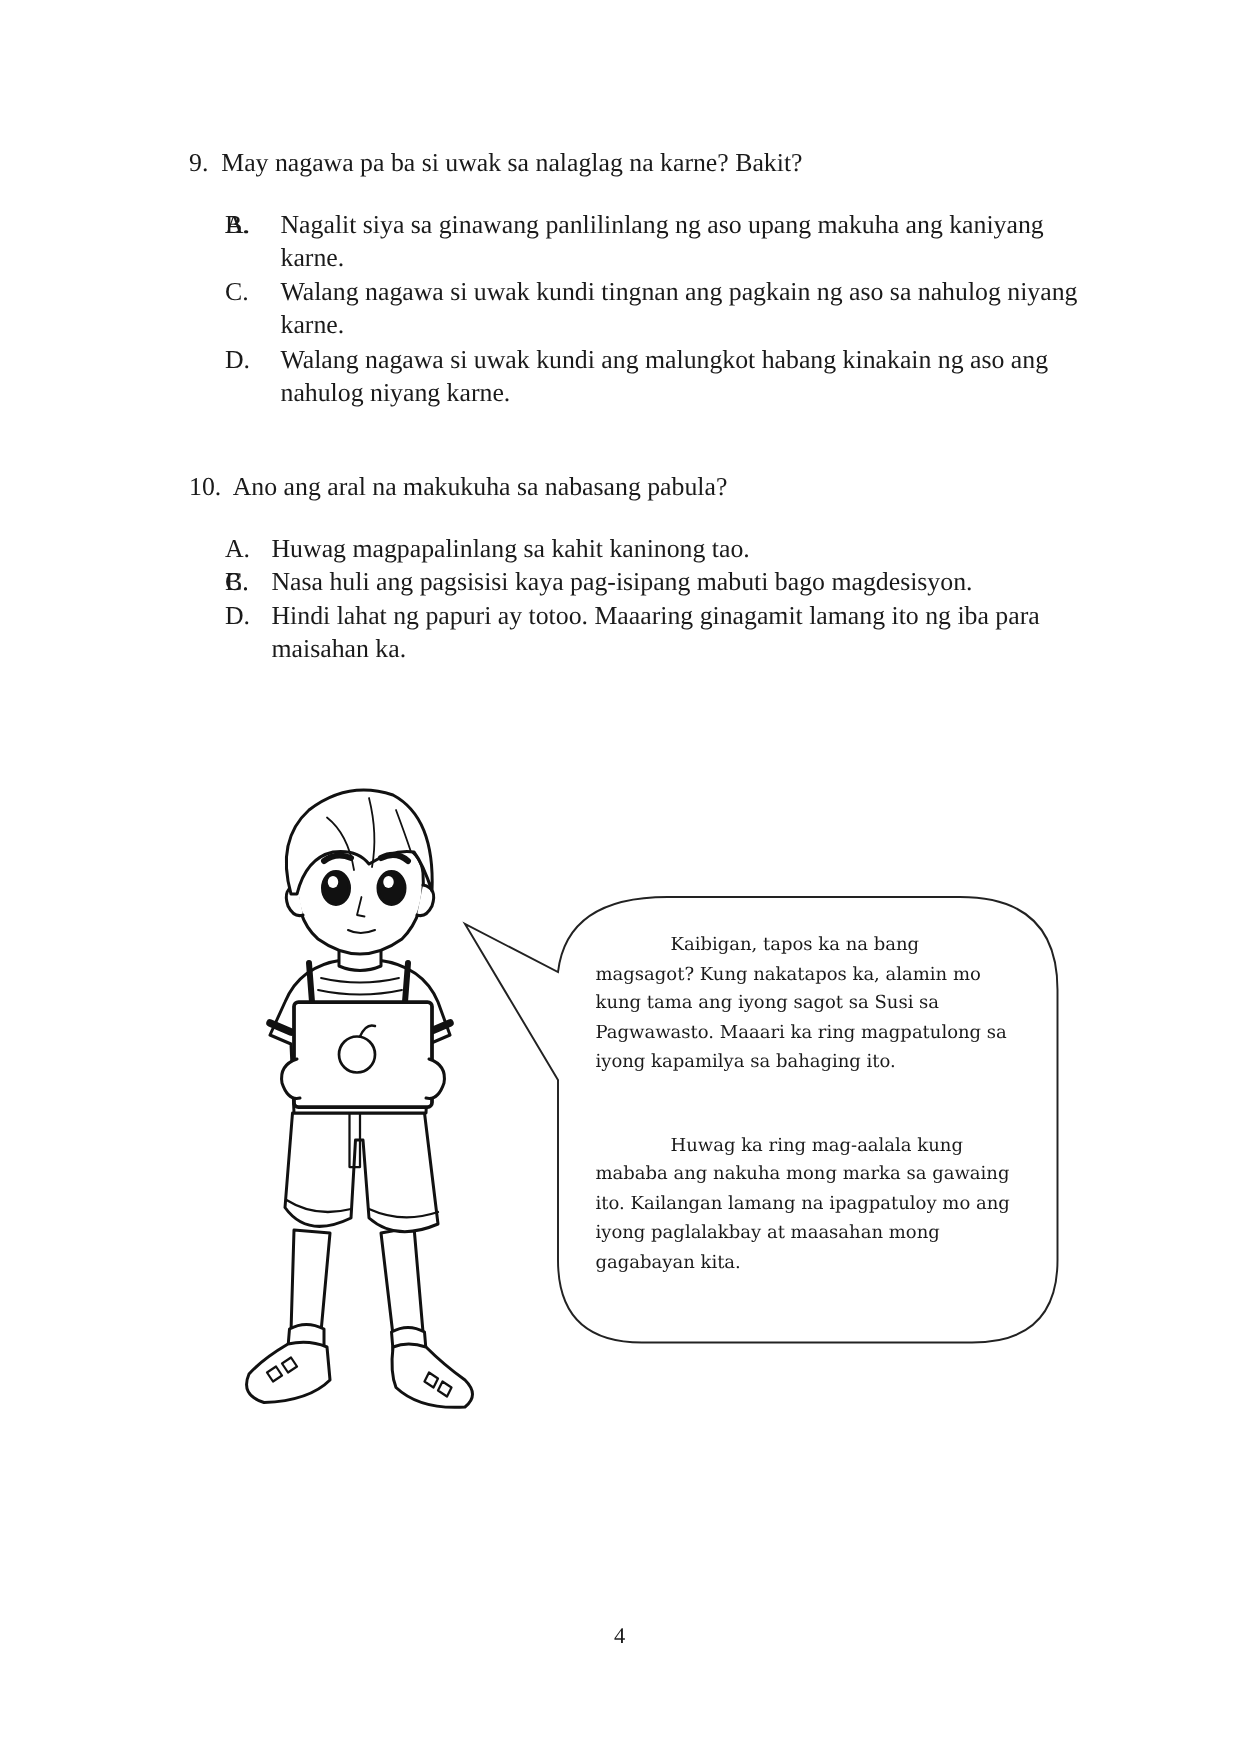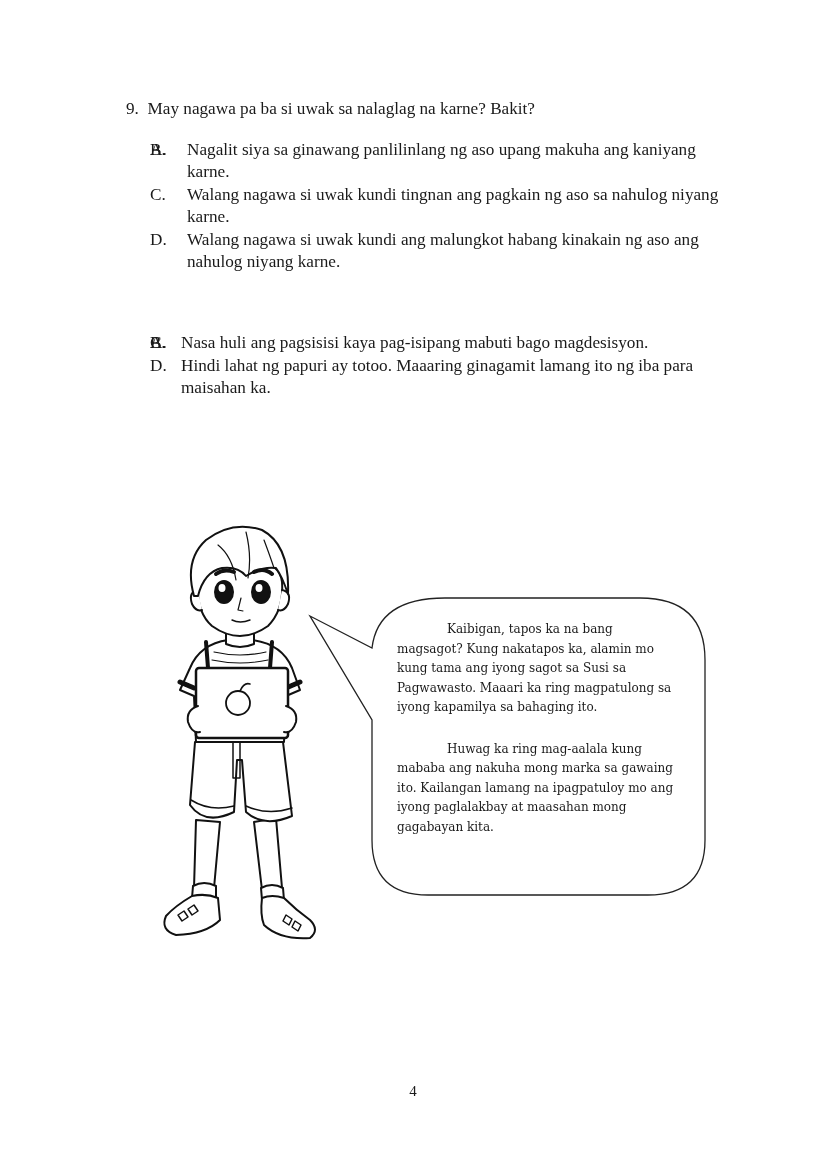--- a/index.html
+++ b/index.html
@@ -9,21 +9,21 @@
   .qhead { white-space:nowrap; }
   .opt { position:relative; padding-left:37px; }
   .opt .letter { position:absolute; left:0; top:0; }
   #q9 { left:126px; top:98px; width:620px; }
   #q9 .opts { margin-top:18px; margin-left:24px; width:590px; }
   #q10 { left:126px; top:314px; width:620px; }
   #q10 .opts { margin-top:18px; margin-left:24px; width:590px; }
   #q10 .opt { padding-left:31px; }
   .bubble-text { position:absolute; left:397px; top:620px; width:280px; font-family:"DejaVu Serif","Liberation Serif",serif; font-size:12px; line-height:19.5px; }
   .bubble-text p { margin:0; text-indent:50px; }
-  .bubble-text p + p { margin-top:22px; }
+  .bubble-text p + p { margin-top:36px; }
   .pagenum { position:absolute; left:0; width:826px; top:1083px; text-align:center; font-family:"Liberation Serif",serif; font-size:15px; }
   svg.art { position:absolute; left:0; top:0; }
 </style>
 </head>
 <body>
 
 <div class="page">
 
   <div class="q" id="q9">
     <div class="qhead">
@@ -32,22 +32,26 @@
     </div>
     <div class="opts">
       <div class="opt"><span class="letter">A.</span></div>
       <div class="opt"><span class="letter">B.</span><span>Nagalit siya sa ginawang panlilinlang ng aso upang makuha ang kaniyang karne.</span></div>
       <div class="opt"><span class="letter">C.</span><span>Walang nagawa si uwak kundi tingnan ang pagkain ng aso sa nahulog niyang karne.</span></div>
       <div class="opt"><span class="letter">D.</span><span>Walang nagawa si uwak kundi ang malungkot habang kinakain ng aso ang nahulog niyang karne.</span></div>
     </div>
   </div>
 
   <div class="q" id="q10">
+    <div class="qhead">
+      <span>10.</span>&nbsp;
+      <span>Ano ang aral na makukuha sa nabasang pabula?</span>
+    </div>
     <div class="opts">
-      <div class="opt"><span class="letter">A.</span></div>
+      <div class="opt"><span class="letter">A.</span><span>Huwag magpapalinlang sa kahit kaninong tao.</span></div>
       <div class="opt"><span class="letter">B.</span></div>
       <div class="opt"><span class="letter">C.</span><span>Nasa huli ang pagsisisi kaya pag-isipang mabuti bago magdesisyon.</span></div>
       <div class="opt"><span class="letter">D.</span><span>Hindi lahat ng papuri ay totoo. Maaaring ginagamit lamang ito ng iba para maisahan ka.</span></div>
     </div>
   </div>
 
   <svg class="art" width="826" height="1169" viewBox="0 0 826 1169">
 
     <path d="M 445 598 L 640 598 Q 705 598 705 660 L 705 840 Q 705 895 648 895 L 428 895 Q 372 895 372 840 L 372 720 L 310 616 L 372 648 Q 378 598 445 598 Z" fill="#ffffff" stroke="#222" stroke-width="1.3"></path>
 

